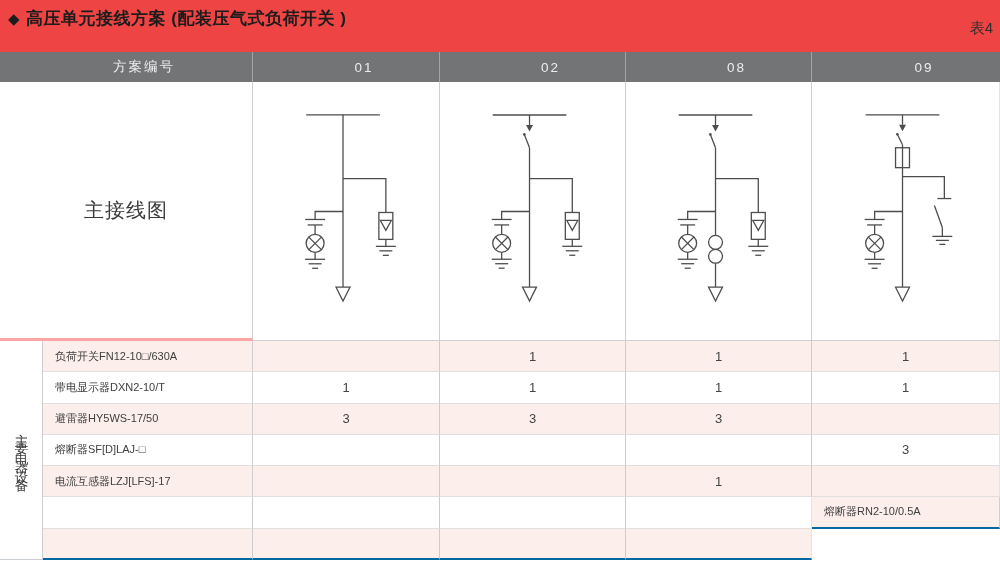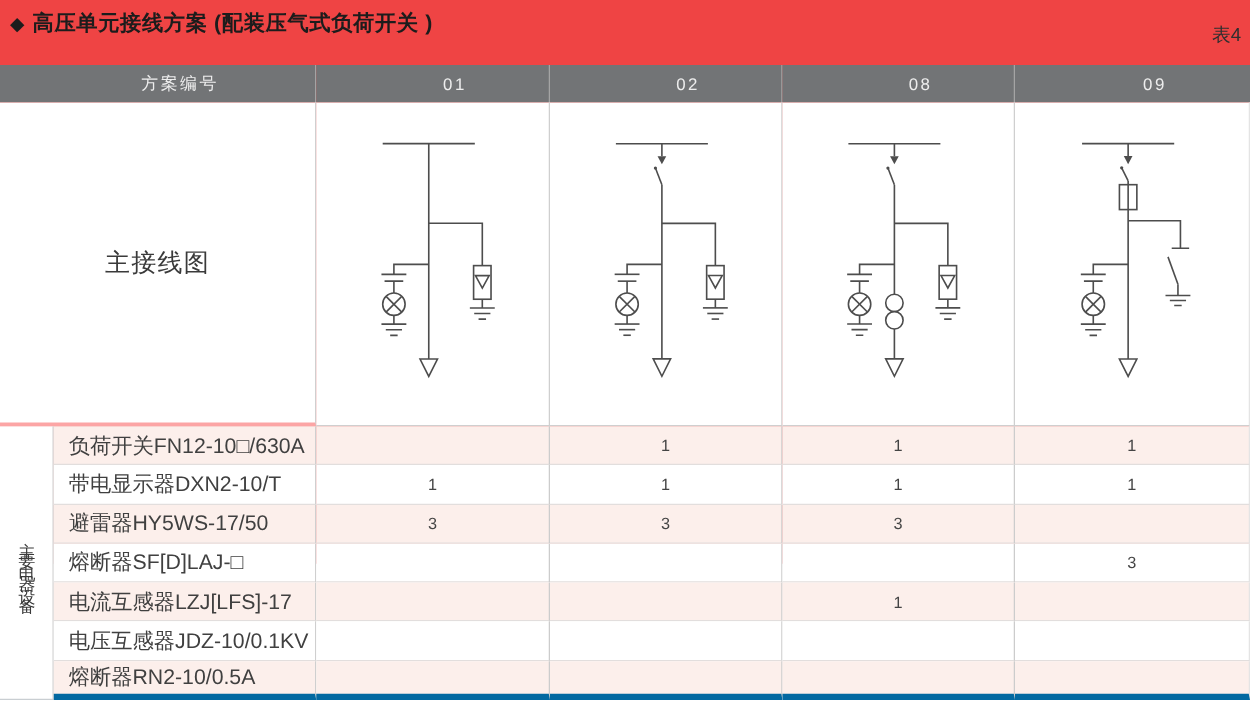--- a/index.html
+++ b/index.html
@@ -37,28 +37,28 @@
   .dg svg { display:block; width:100%; height:100%; }
 
   
   .grp { grid-column:1; grid-row:3 / span 7; background:#fff;
     border-right:1px solid #cfcfcf; border-bottom:1px solid #c9ced2;
     display:flex; align-items:center; justify-content:center; }
   .grp span { writing-mode:vertical-lr; text-orientation:upright; font-size:13.5px;
     color:#3a3a3a; letter-spacing:9px; }
 
   
-  .nm { display:flex; align-items:center; padding-left:12px; font-size:17px;
+  .nm { display:flex; align-items:center; padding-left:12px; font-size:11px;
     color:#404040; border-right:1px solid #cfcfcf; border-bottom:1px solid #e2dedd; }
   .qt { display:flex; align-items:center; justify-content:center; font-size:13px;
     color:#444; border-right:1px solid #cccccc; border-bottom:1px solid #e2dedd; }
   .qt.last { border-right:1px solid #e4e4e4; }
   .pink { background:#fcefeb; }
   .white { background:#ffffff; }
-  .rlast { border-bottom:5px solid #0369a1; }
+  .rlast { border-bottom:2px solid #0369a1; }
 
   
   .wire { stroke:#4d4d4d; stroke-width:1.3; fill:none; }
   .wfill { fill:#4d4d4d; stroke:none; }
   .wmask { stroke:#4d4d4d; stroke-width:1.3; fill:#fff; }
 </style>
 </head>
 <body>
 
 <div class="page">
@@ -256,21 +256,20 @@
     <div class="cell qt white"></div>
     <div class="cell qt white"></div>
     <div class="cell qt white last">3</div>
 
     <div class="cell nm pink">电流互感器LZJ[LFS]-17</div>
     <div class="cell qt pink"></div>
     <div class="cell qt pink"></div>
     <div class="cell qt pink">1</div>
     <div class="cell qt pink last"></div>
 
-    <div class="cell nm white">电压互感器JDZ-10/0.1KV</div>
     <div class="cell qt white"></div>
     <div class="cell qt white"></div>
     <div class="cell qt white"></div>
     <div class="cell qt white last"></div>
 
     <div class="cell nm pink rlast">熔断器RN2-10/0.5A</div>
     <div class="cell qt pink rlast"></div>
     <div class="cell qt pink rlast"></div>
     <div class="cell qt pink rlast"></div>
     <div class="cell qt pink rlast last"></div>

